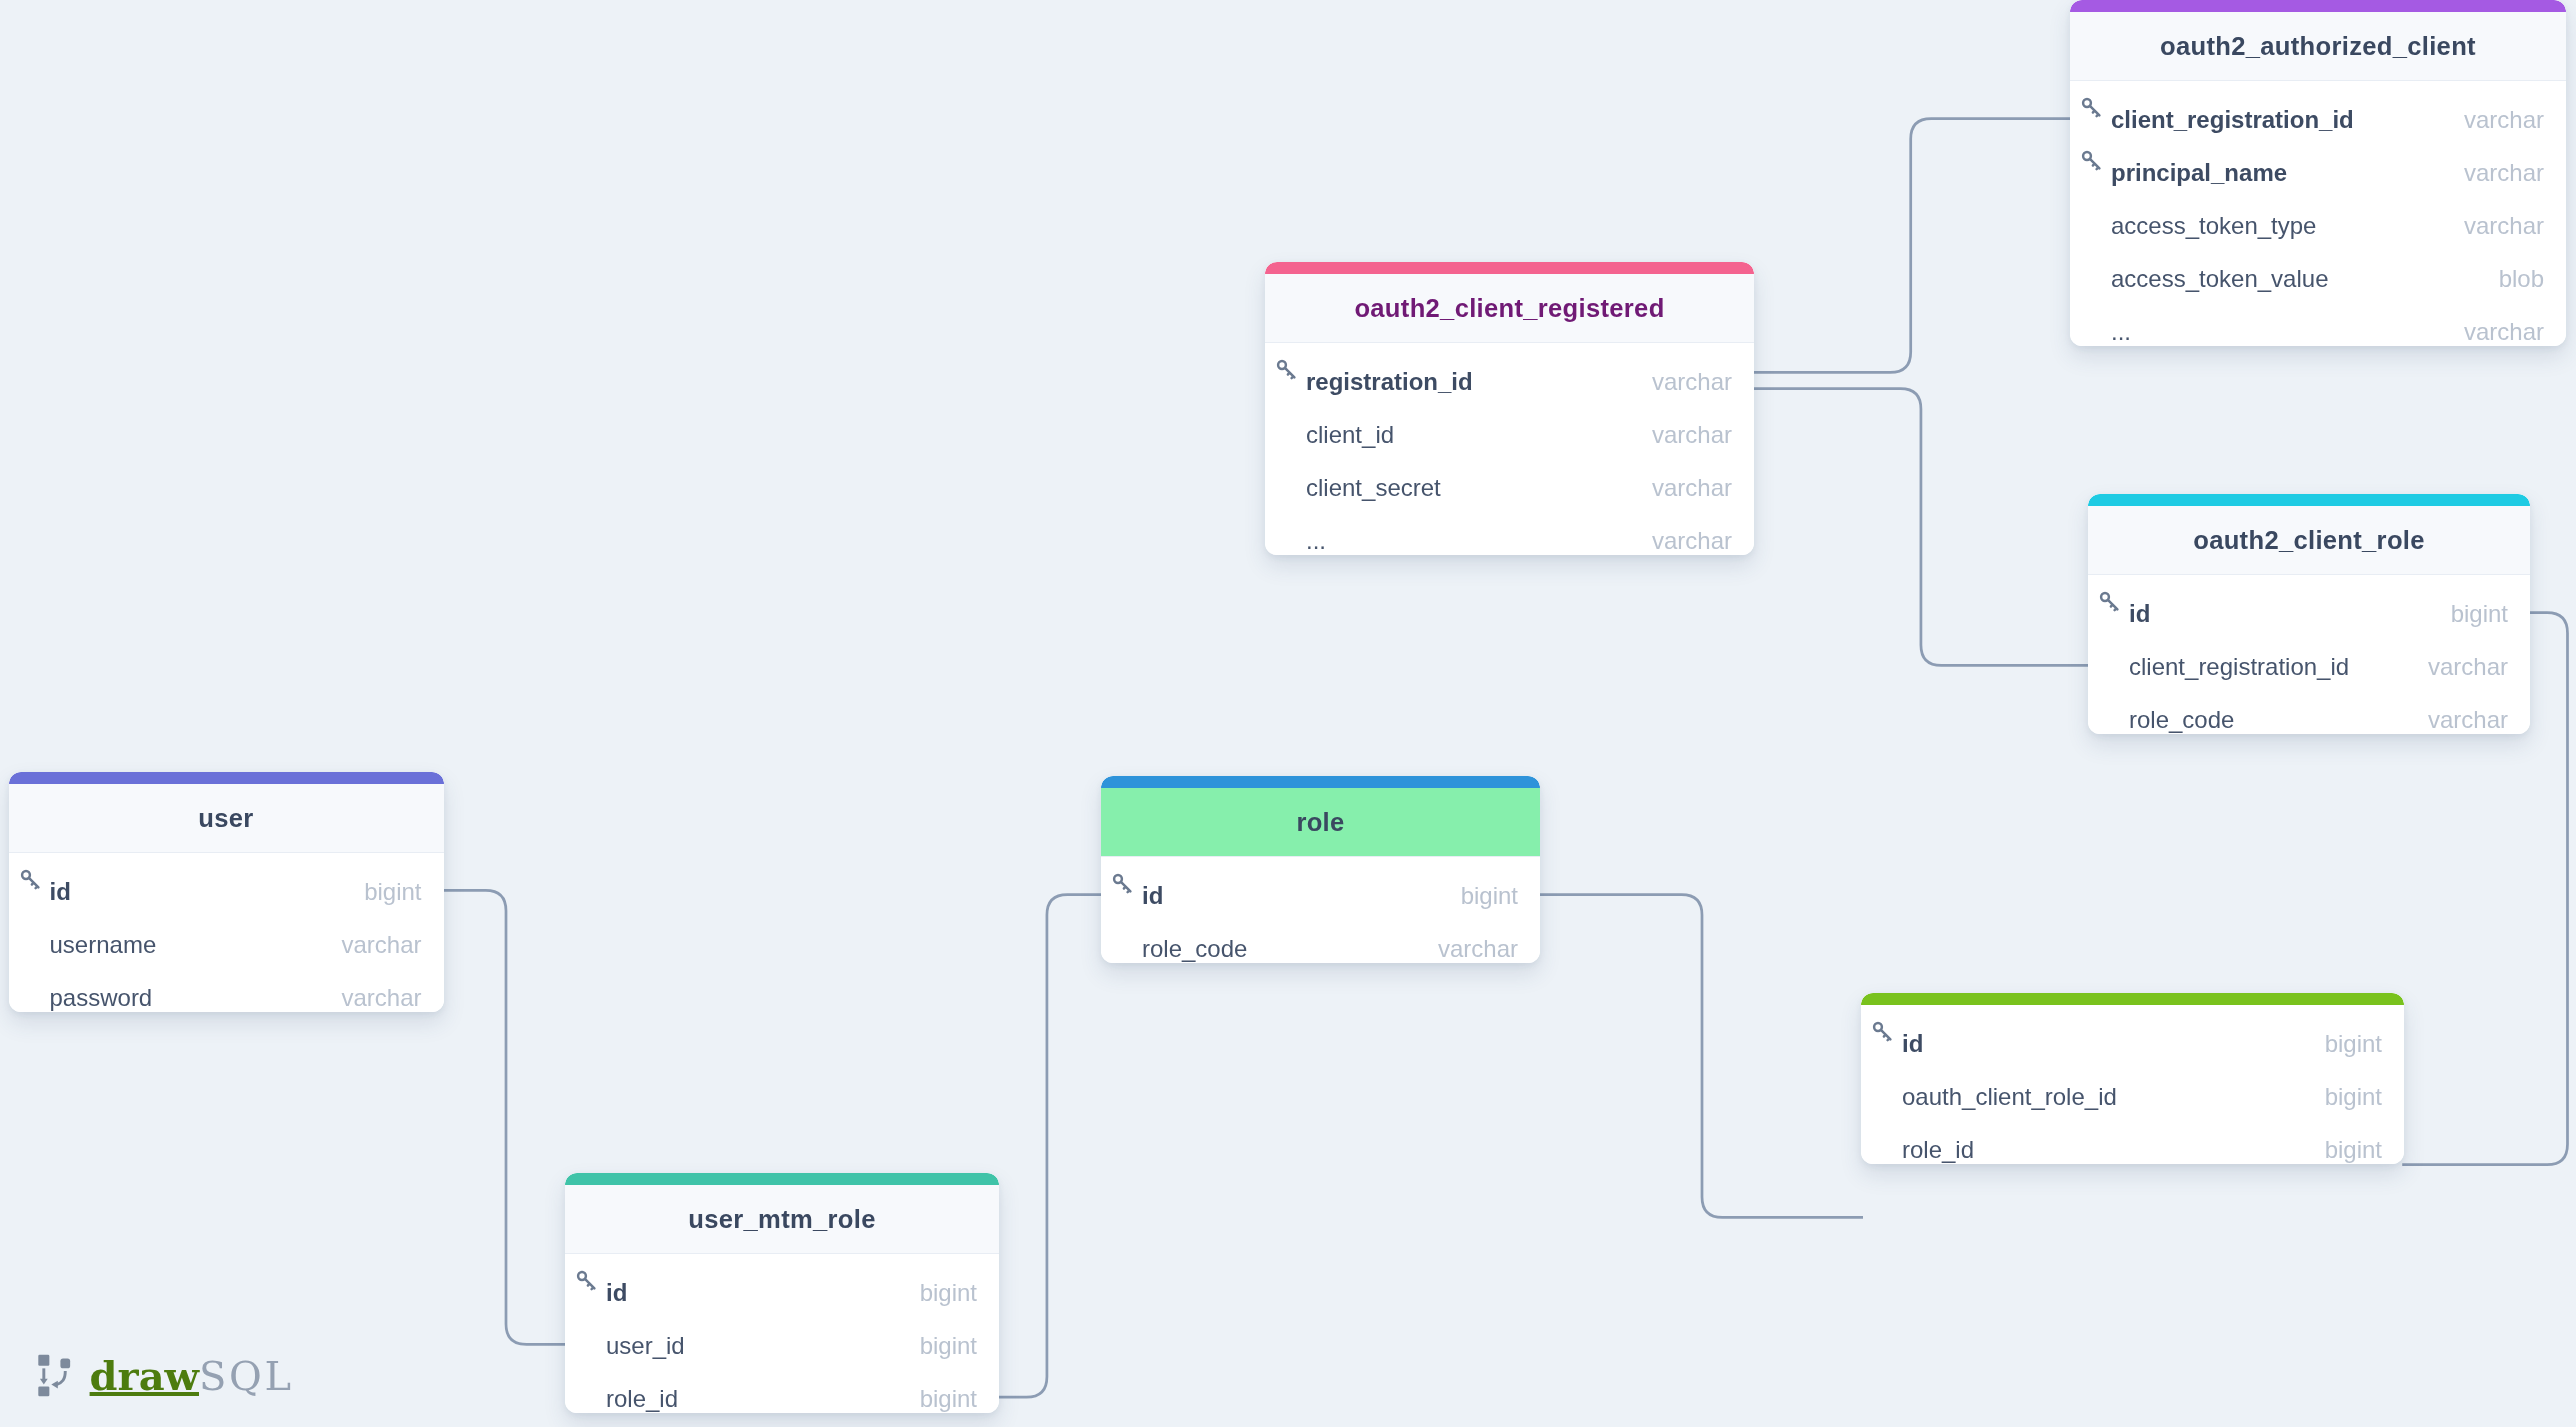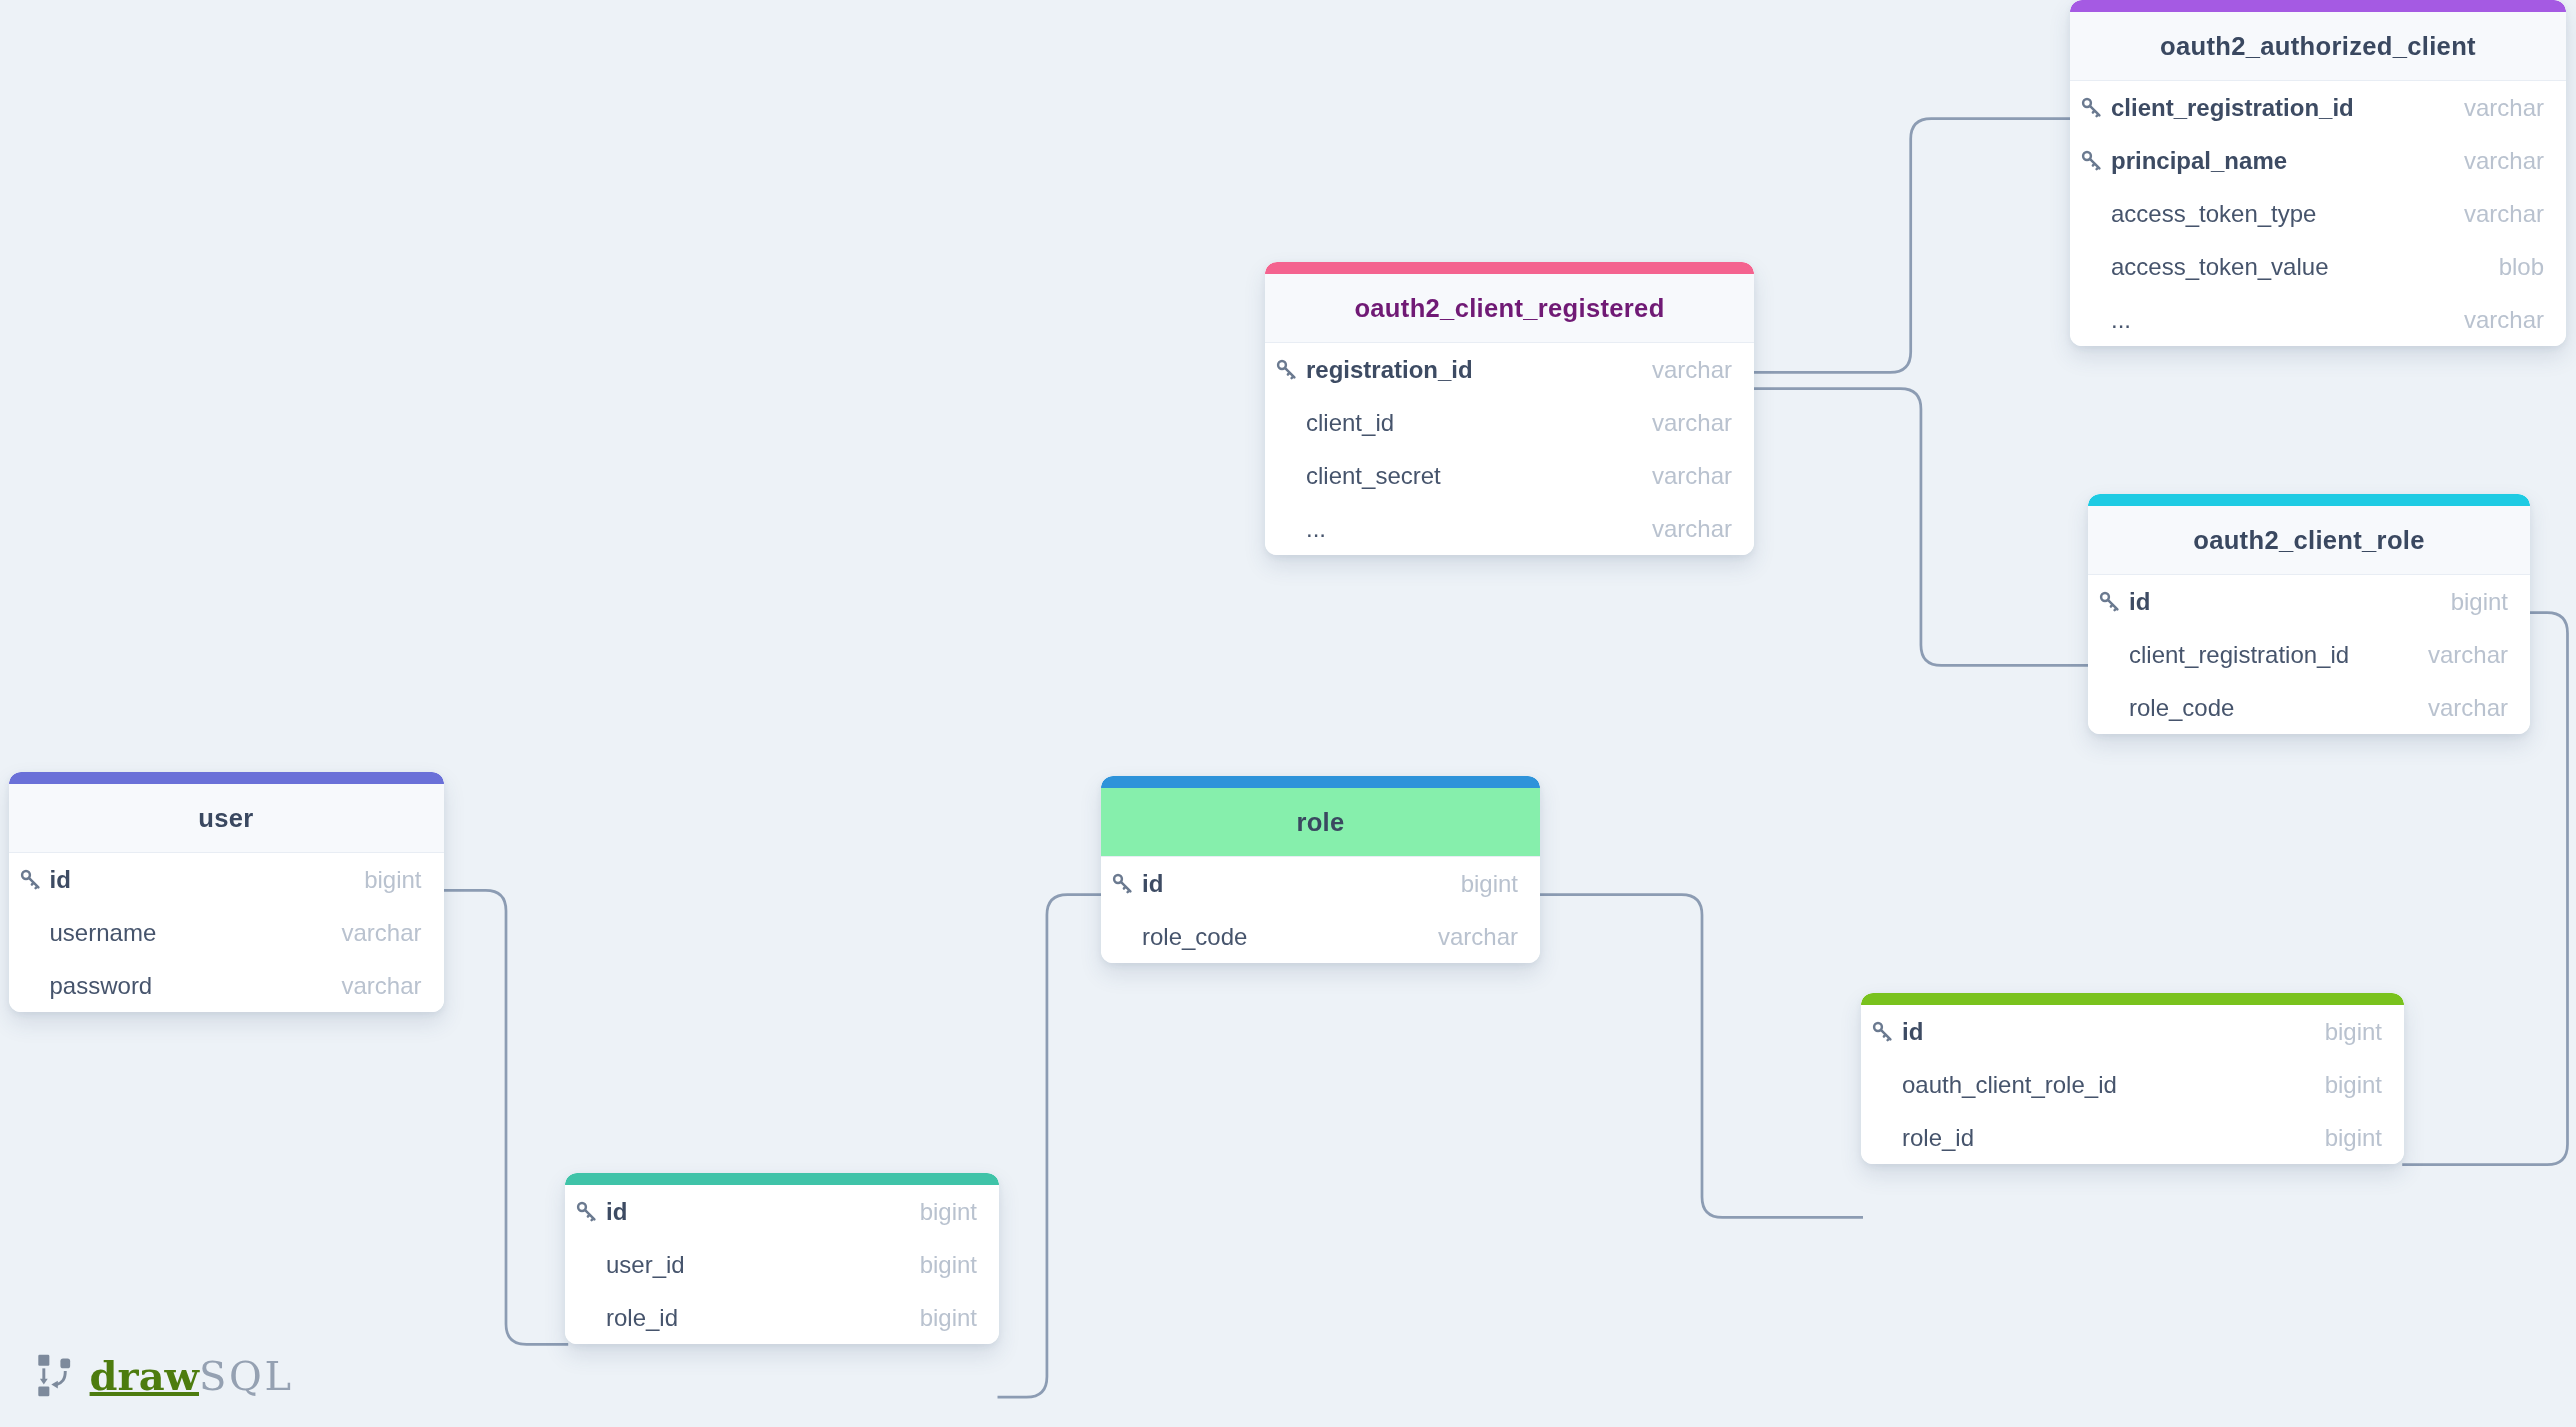--- a/index.html
+++ b/index.html
@@ -52,21 +52,21 @@
     font-size: 25.6px;
     font-weight: 600;
     color: #3a4860;
     letter-spacing: 0.3px;
   }
   .table-rows { background: #ffffff; }
   .col-row {
     position: relative;
     height: 53px;
     display: flex;
-    align-items: center;
+    align-items: flex-end;
     padding: 0 22px 0 41px;
   }
   .key-icon {
     position: absolute;
     left: 10.2px;
     top: 50%;
     transform: translateY(-50%);
     width: 24px;
     height: 24px;
   }
@@ -290,20 +290,23 @@
   </div>
         <div class="col-row">
 
     <span class="col-name">role_id</span>
     <span class="col-type" style="color: rgb(185, 194, 207);">bigint</span>
   </div>
       </div>
   </div>
     <div class="table-card" style="left: 565px; top: 1173px; width: 434px;">
     <div class="accent-bar" style="background: rgb(63, 195, 168);"></div>
+    <div class="table-header" style="background: rgb(247, 249, 252);">
+      <span class="table-name" style="color: rgb(58, 72, 96);">user_mtm_role</span>
+    </div>
     <div class="table-rows">
         <div class="col-row pk">
     <svg class="key-icon" viewBox="0 0 24 24" xmlns="http://www.w3.org/2000/svg">
       <circle cx="7" cy="7" r="3.9" fill="none" stroke="#6b7a90" stroke-width="2.5"></circle>
       <path d="M9.9 9.9 L19.4 19.4 M14.7 14.7 L12.9 16.5 M18.4 18.4 L16.6 20.2" fill="none" stroke="#6b7a90" stroke-width="2.5" stroke-linecap="round"></path>
     </svg>
     <span class="col-name">id</span>
     <span class="col-type" style="color: rgb(185, 194, 207);">bigint</span>
   </div>
         <div class="col-row">

